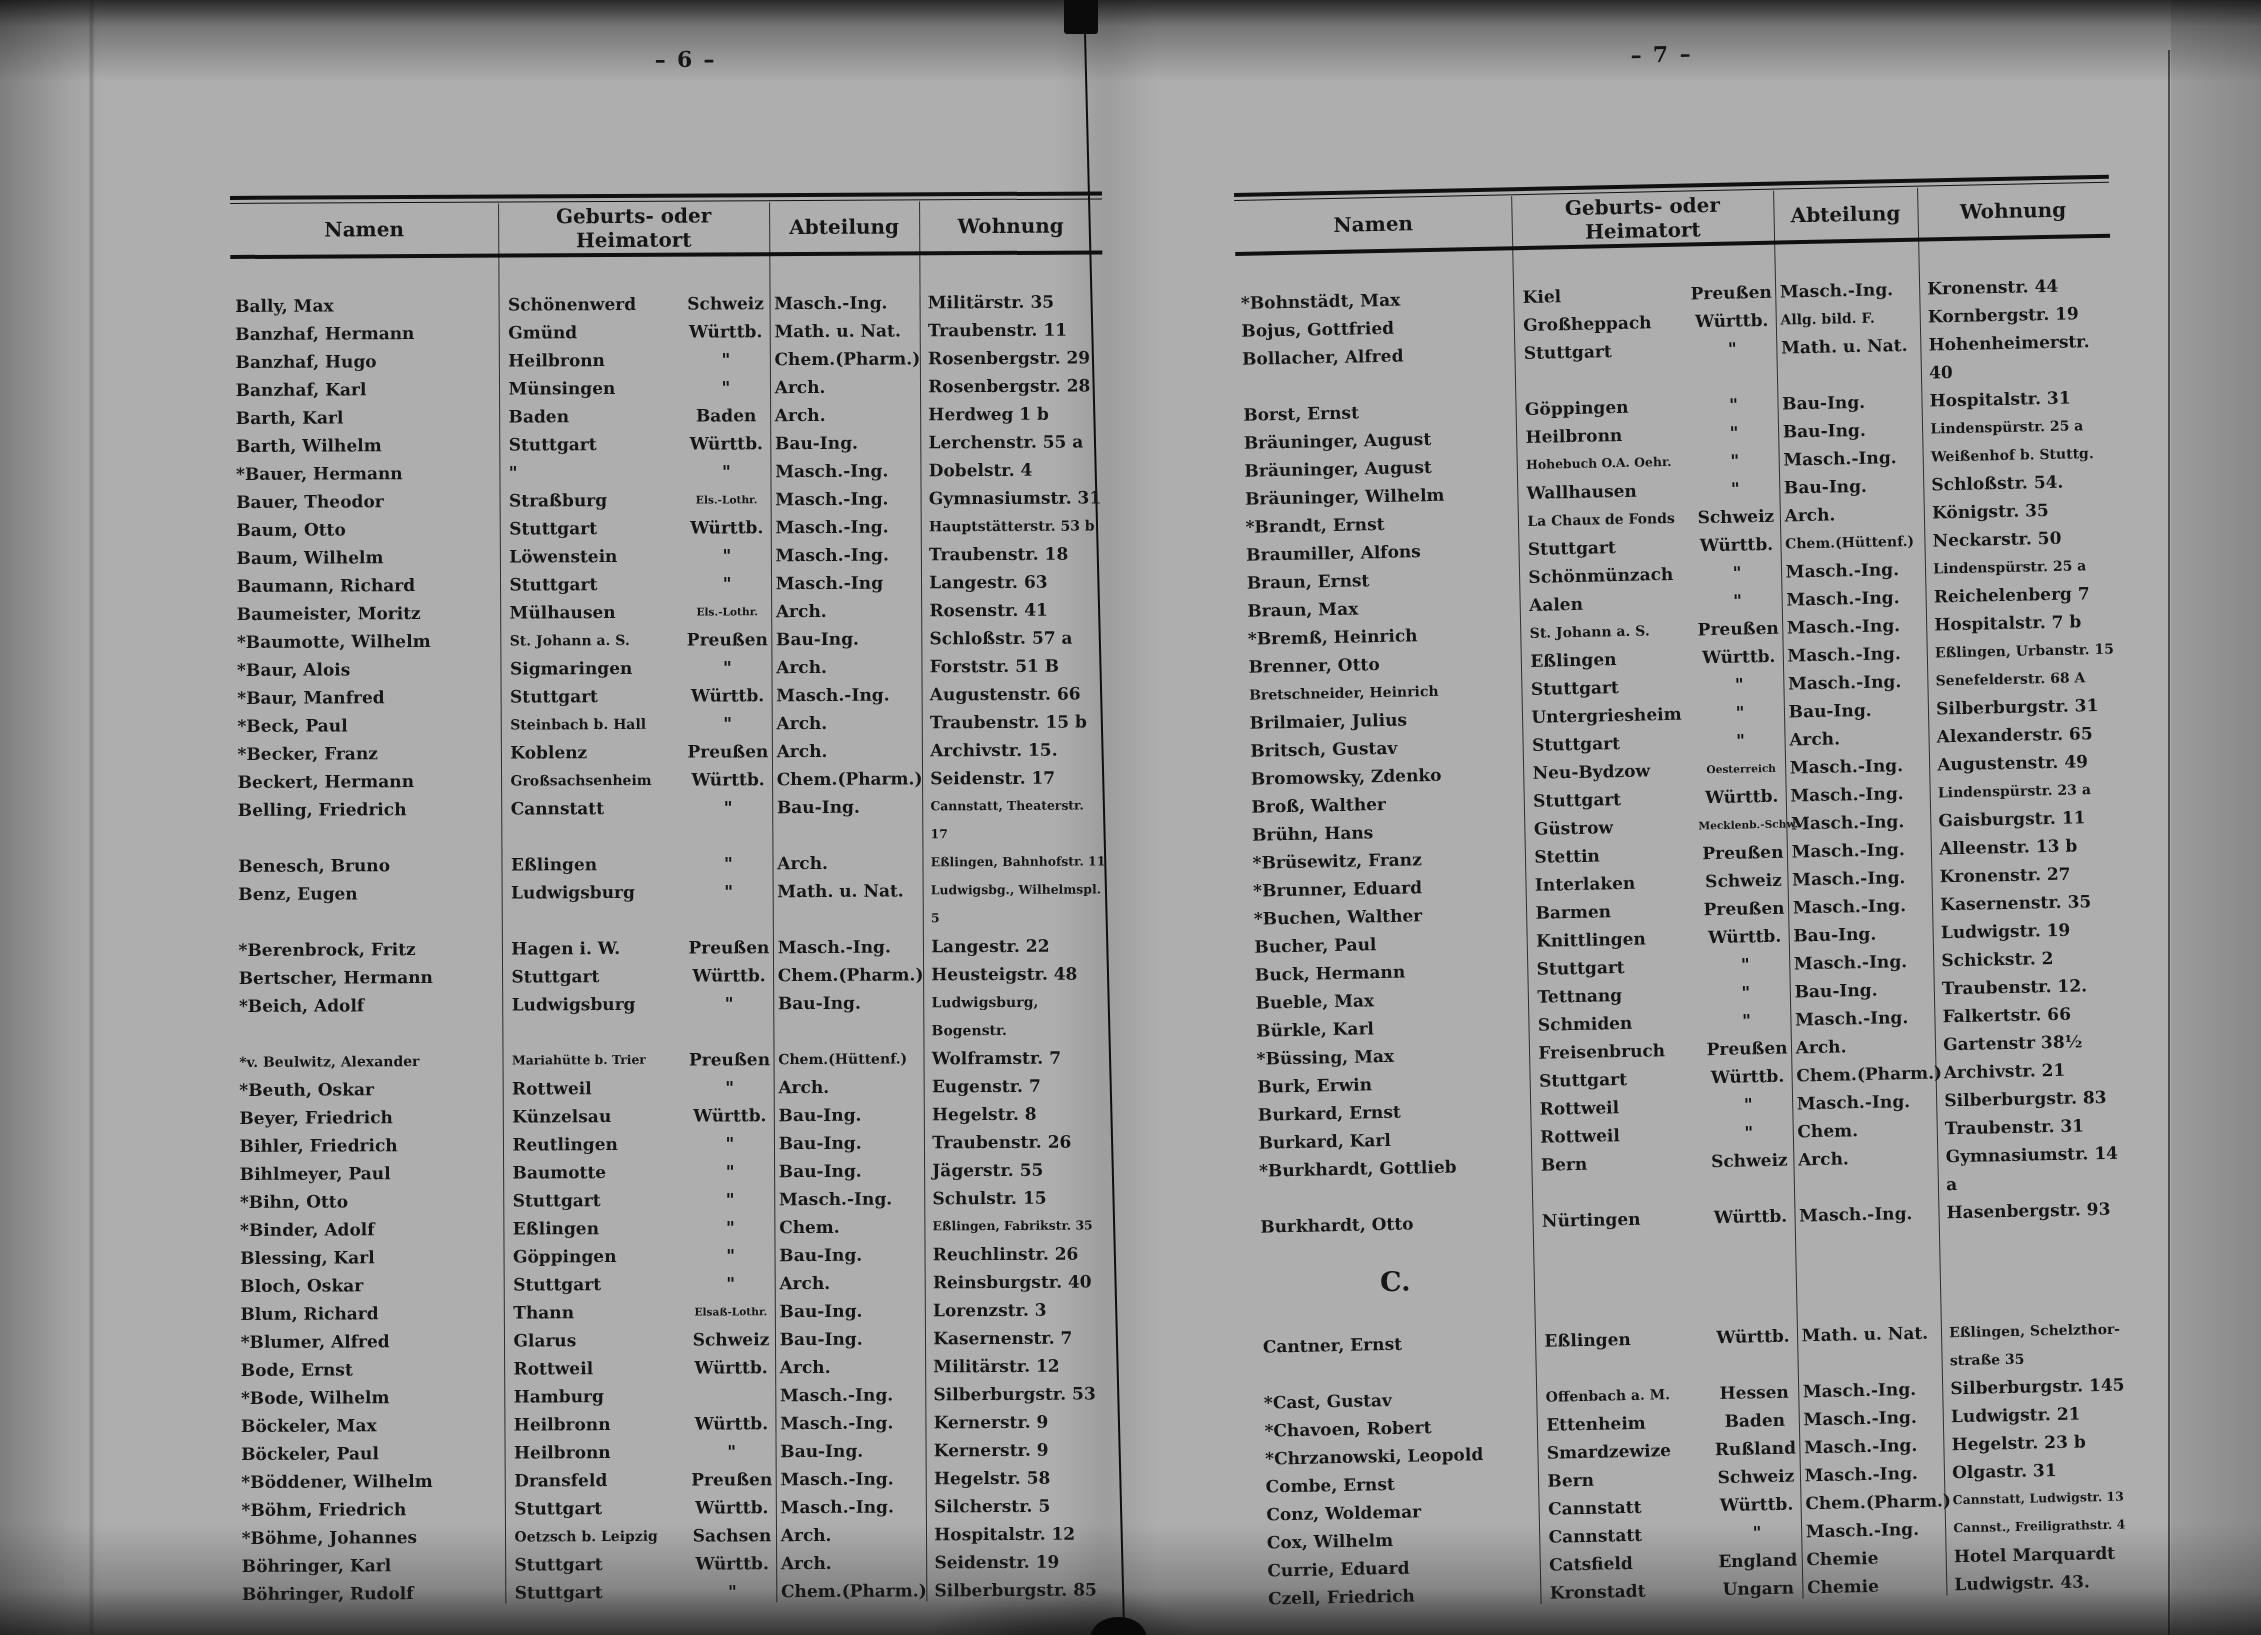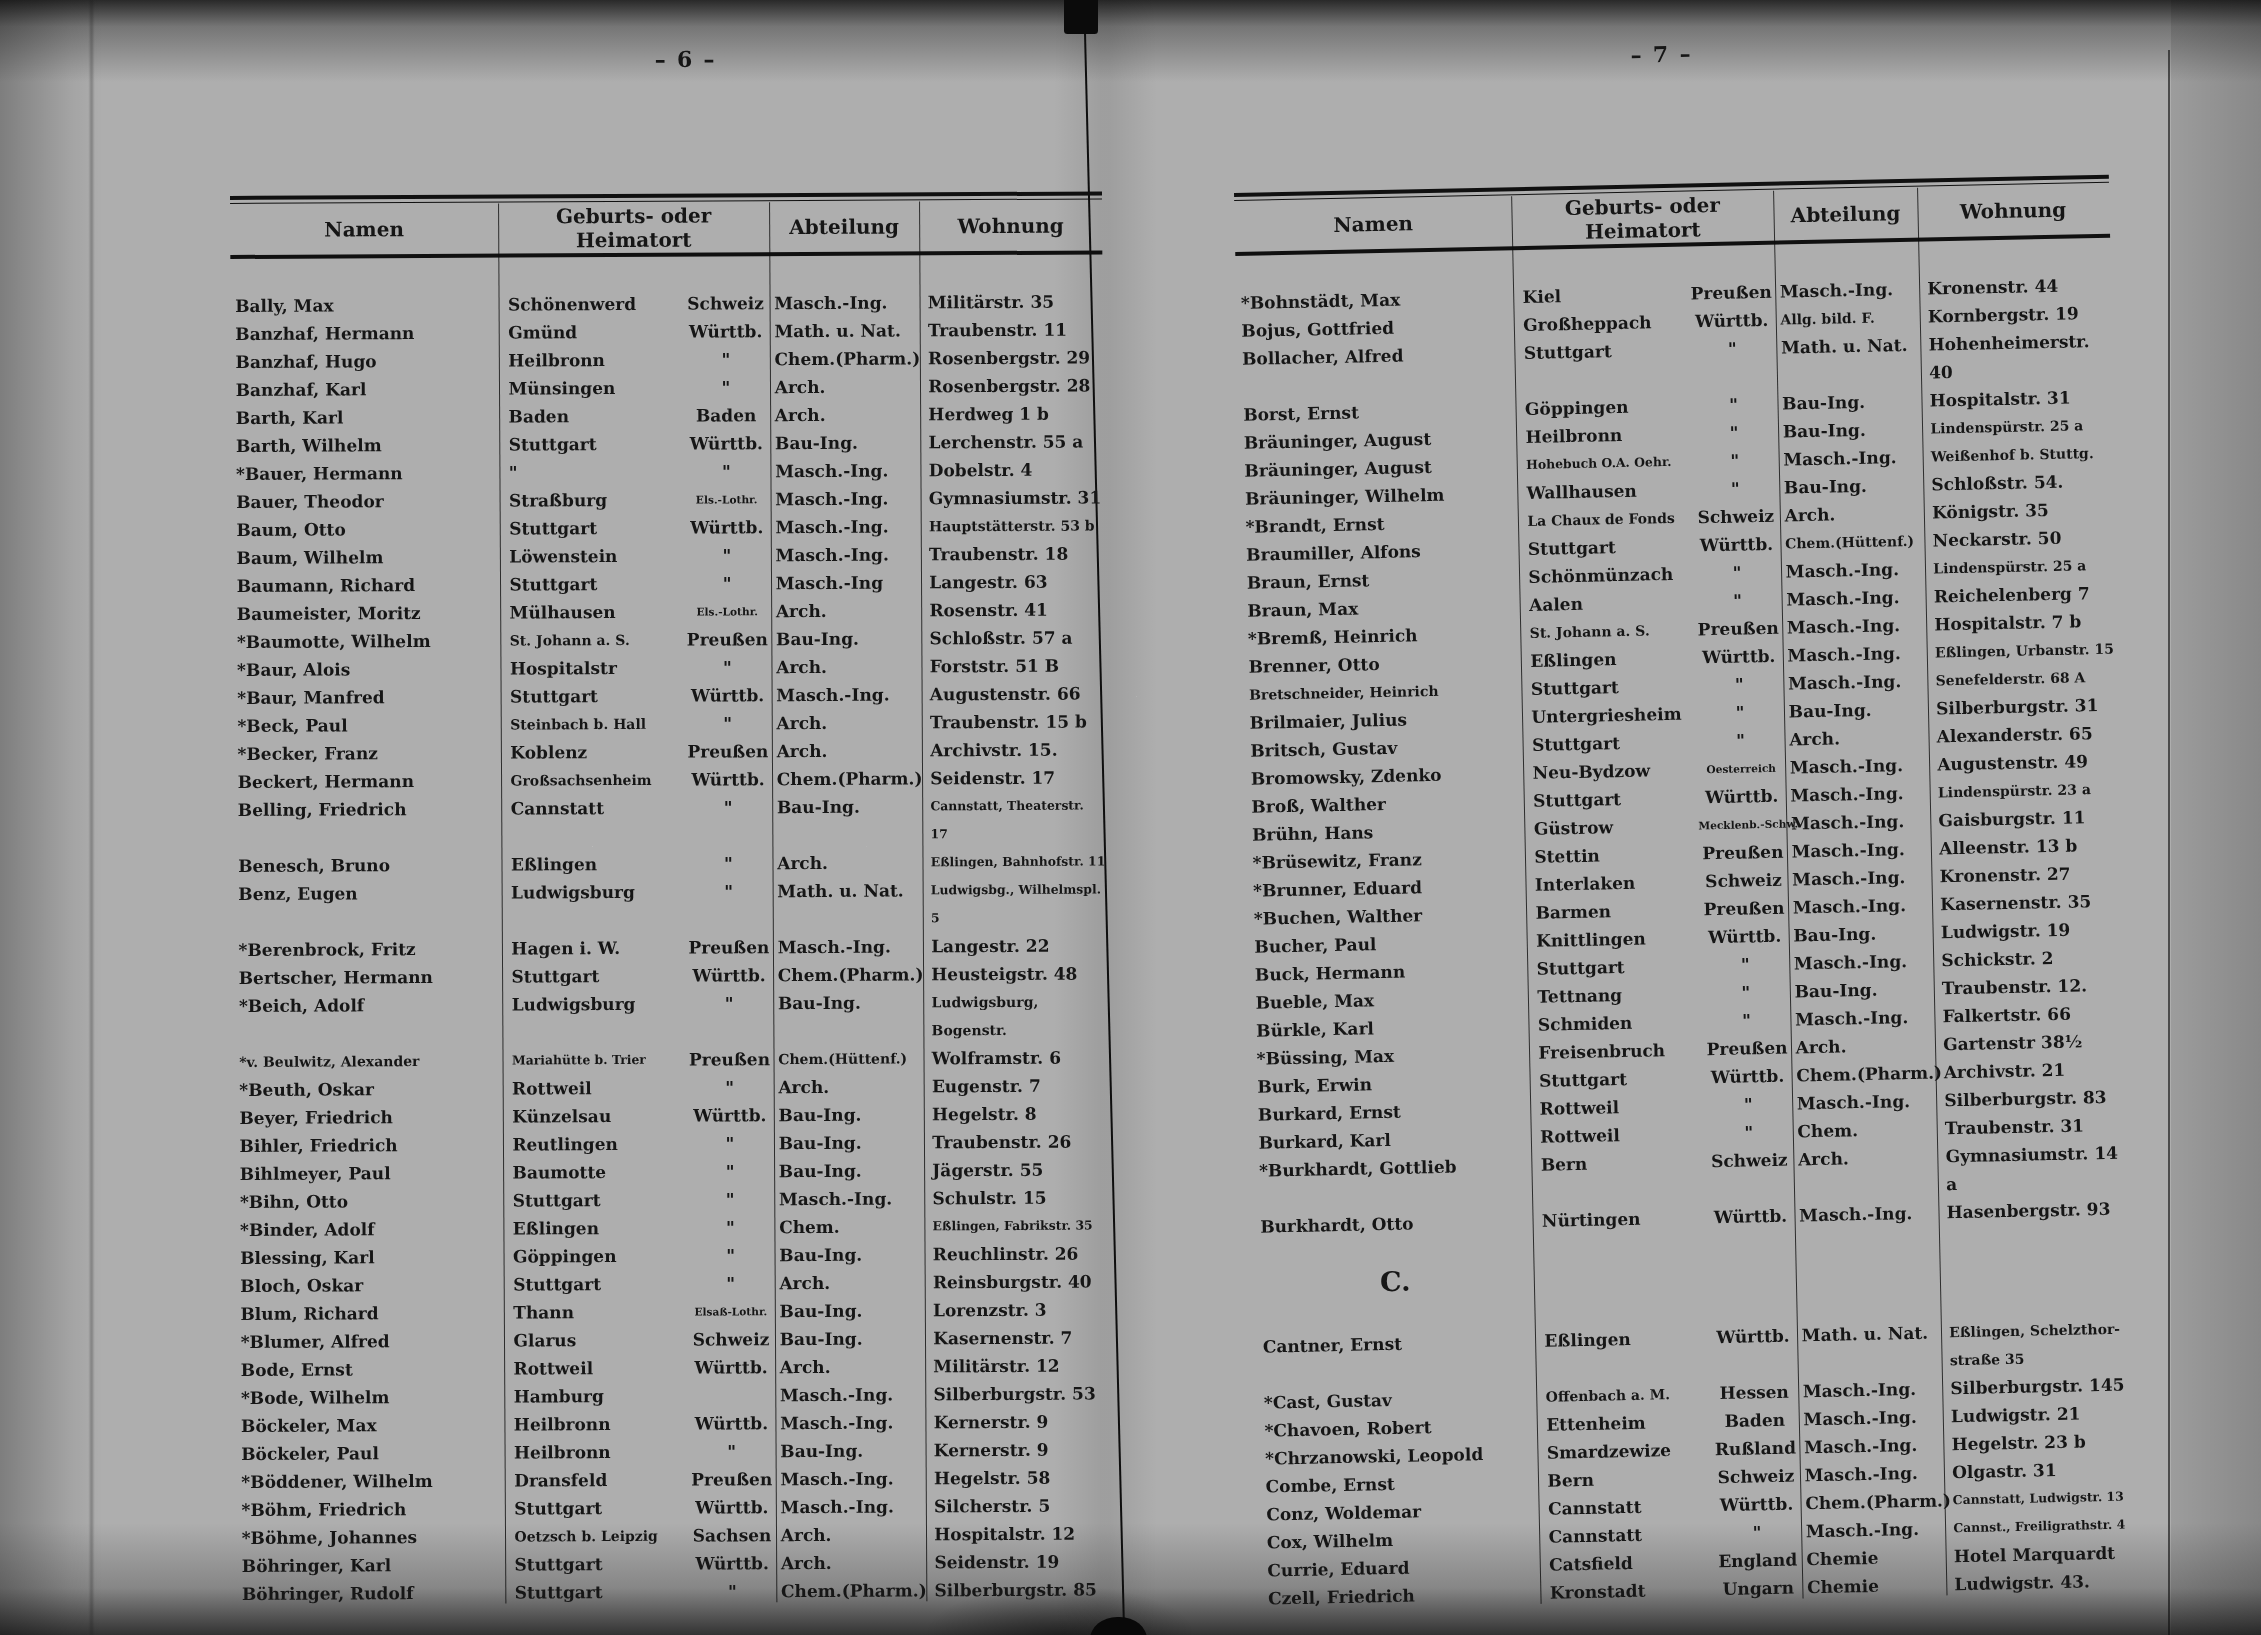--- a/index.html
+++ b/index.html
@@ -175,21 +175,21 @@
         </div>
         <div class="trow">
           <div class="cell c-name">*Baumotte, Wilhelm</div>
           <div class="cell c-place sm">St. Johann a. S.</div>
           <div class="cell c-state">Preußen</div>
           <div class="cell c-dept">Bau-Ing.</div>
           <div class="cell c-addr">Schloßstr. 57 a</div>
         </div>
         <div class="trow">
           <div class="cell c-name">*Baur, Alois</div>
-          <div class="cell c-place">Hospitalstr</div>
+          <div class="cell c-place">Sigmaringen</div>
           <div class="cell c-state">"</div>
           <div class="cell c-dept">Arch.</div>
           <div class="cell c-addr">Forststr. 51 B</div>
         </div>
         <div class="trow">
           <div class="cell c-name">*Baur, Manfred</div>
           <div class="cell c-place">Stuttgart</div>
           <div class="cell c-state">Württb.</div>
           <div class="cell c-dept">Masch.-Ing.</div>
           <div class="cell c-addr">Augustenstr. 66</div>
@@ -255,21 +255,21 @@
           <div class="cell c-place">Ludwigsburg</div>
           <div class="cell c-state">"</div>
           <div class="cell c-dept">Bau-Ing.</div>
           <div class="cell c-addr sm">Ludwigsburg, Bogenstr.</div>
         </div>
         <div class="trow">
           <div class="cell c-name sm">*v. Beulwitz, Alexander</div>
           <div class="cell c-place xs">Mariahütte b. Trier</div>
           <div class="cell c-state">Preußen</div>
           <div class="cell c-dept sm">Chem.(Hüttenf.)</div>
-          <div class="cell c-addr">Wolframstr. 6</div>
+          <div class="cell c-addr">Wolframstr. 7</div>
         </div>
         <div class="trow">
           <div class="cell c-name">*Beuth, Oskar</div>
           <div class="cell c-place">Rottweil</div>
           <div class="cell c-state">"</div>
           <div class="cell c-dept">Arch.</div>
           <div class="cell c-addr">Eugenstr. 7</div>
         </div>
         <div class="trow">
           <div class="cell c-name">Beyer, Friedrich</div>

